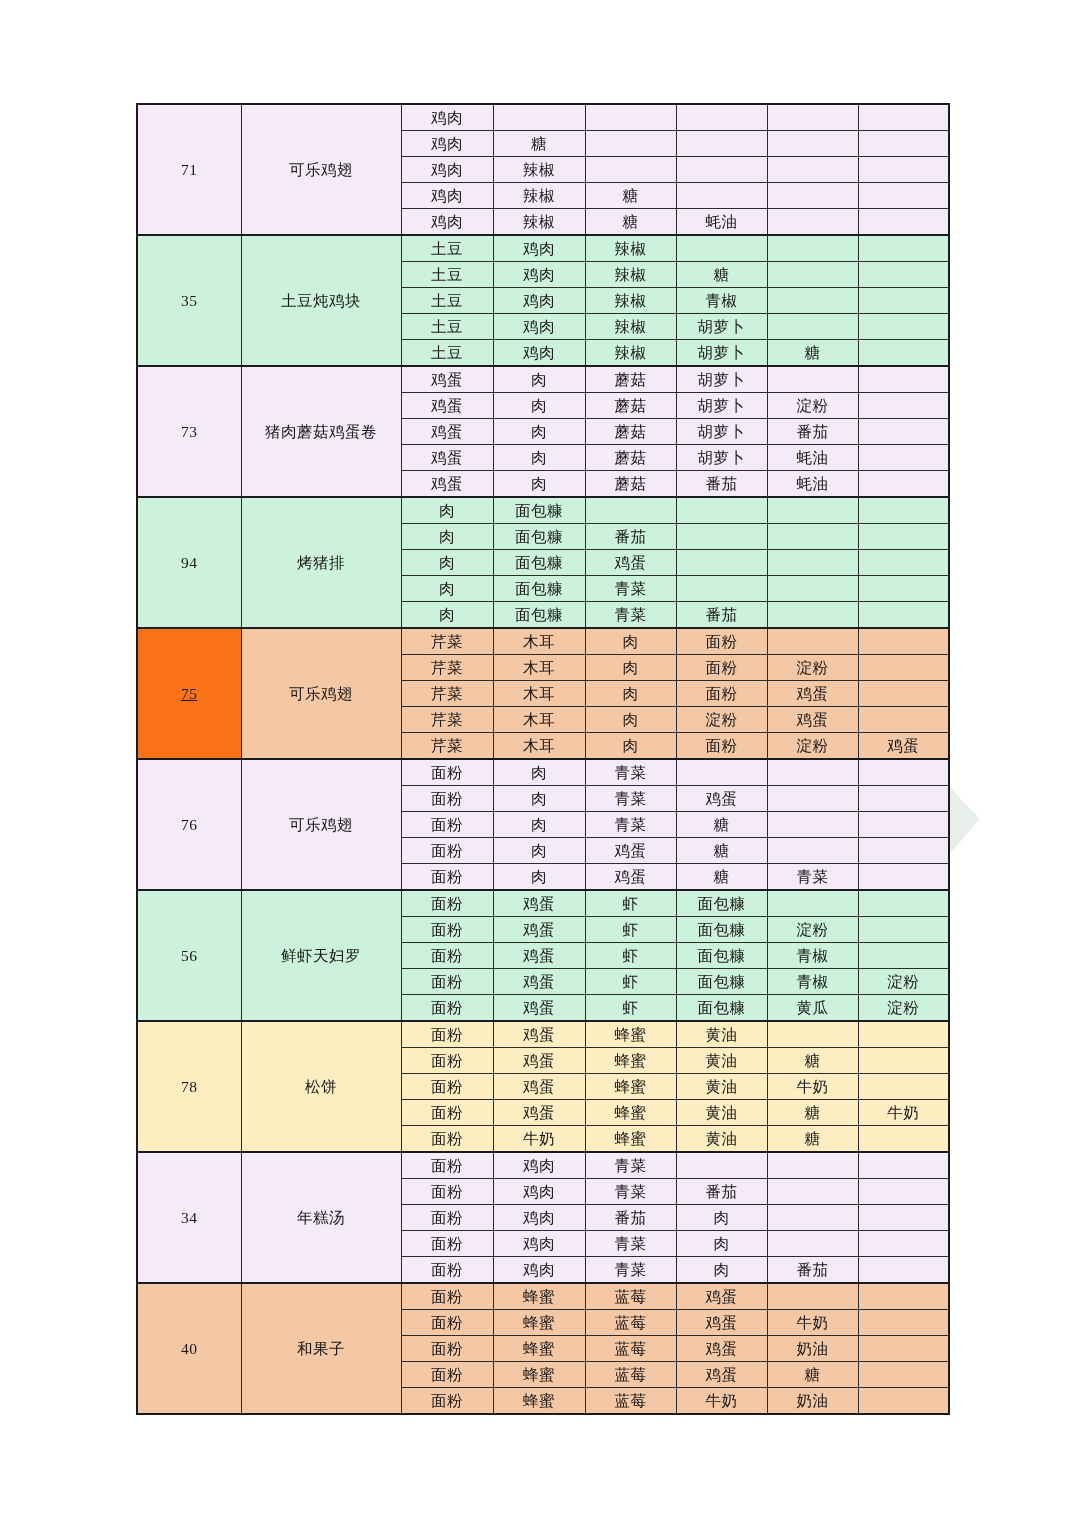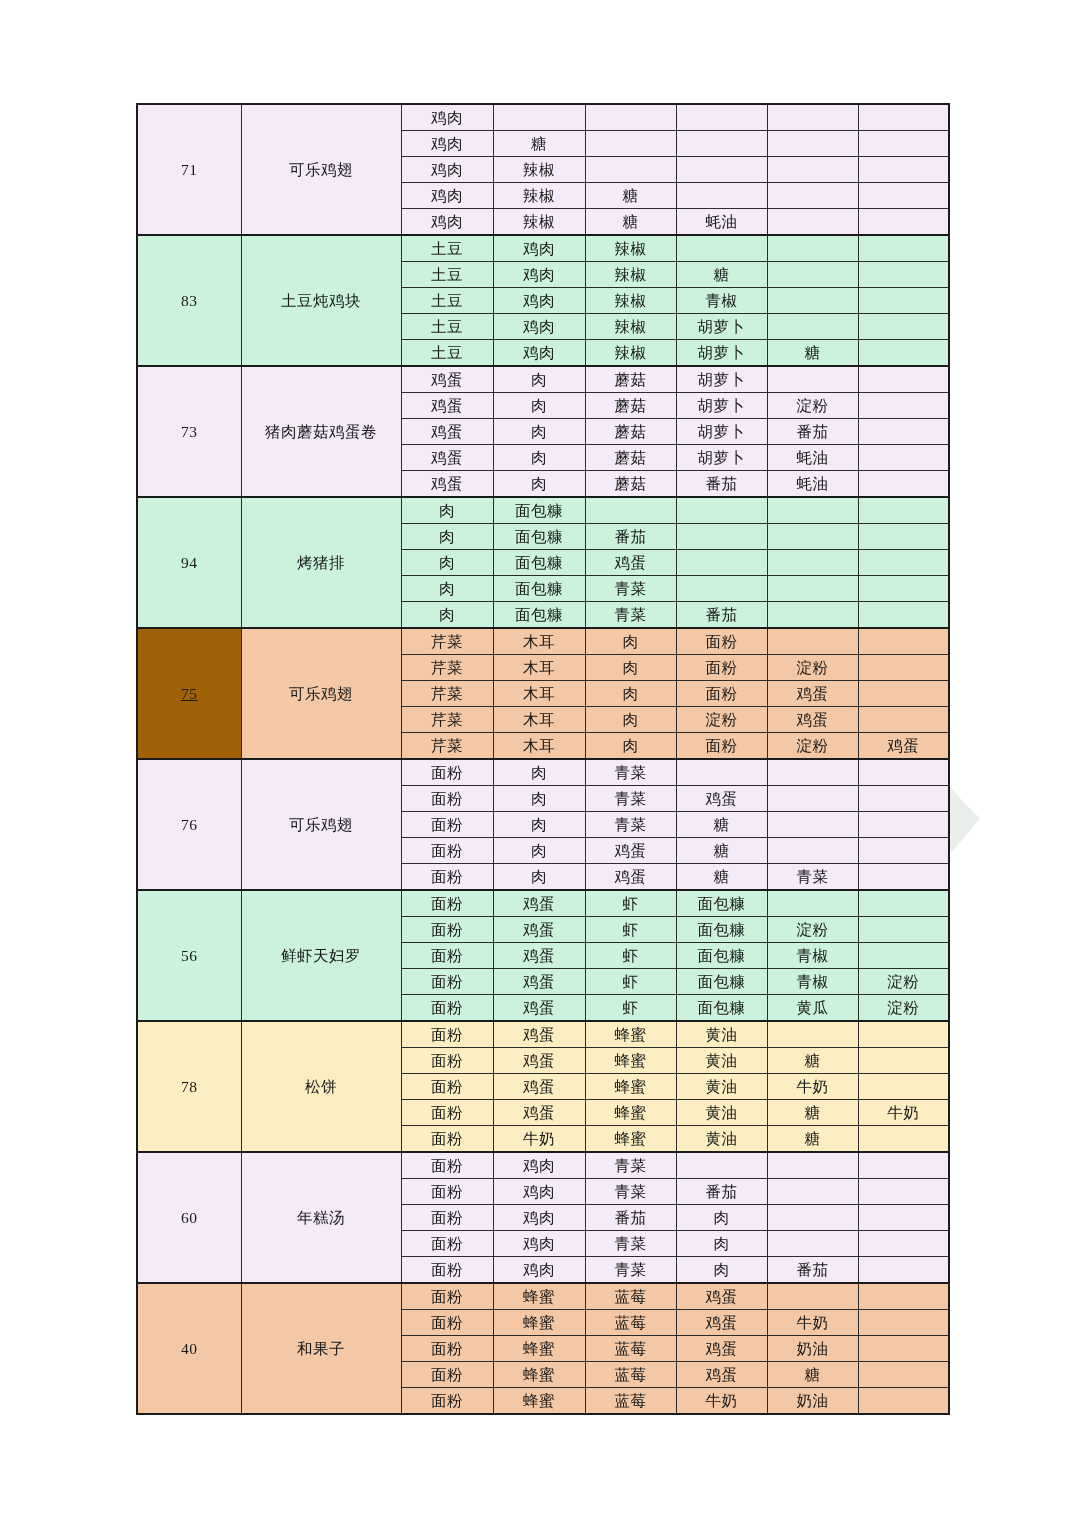--- a/index.html
+++ b/index.html
@@ -148,21 +148,21 @@
         </tr>
         <tr class="group-end">
           <td class="col-i1 ingredient-cell" style="background: rgb(244, 234, 248);">鸡肉</td>
           <td class="col-i2 ingredient-cell" style="background: rgb(244, 234, 248);">辣椒</td>
           <td class="col-i3 ingredient-cell" style="background: rgb(244, 234, 248);">糖</td>
           <td class="col-i4 ingredient-cell" style="background: rgb(244, 234, 248);">蚝油</td>
           <td class="col-i5 ingredient-cell" style="background: rgb(244, 234, 248);"></td>
           <td class="col-i6 ingredient-cell" style="background: rgb(244, 234, 248);"></td>
         </tr>
         <tr class="group-start">
-          <td class="id-cell" rowspan="5" style="background: rgb(204, 242, 220);">83</td>
+          <td class="id-cell" rowspan="5" style="background: rgb(204, 242, 220);">35</td>
           <td class="name-cell" rowspan="5" style="background: rgb(204, 242, 220);">土豆炖鸡块</td>
           <td class="col-i1 ingredient-cell" style="background: rgb(204, 242, 220);">土豆</td>
           <td class="col-i2 ingredient-cell" style="background: rgb(204, 242, 220);">鸡肉</td>
           <td class="col-i3 ingredient-cell" style="background: rgb(204, 242, 220);">辣椒</td>
           <td class="col-i4 ingredient-cell" style="background: rgb(204, 242, 220);"></td>
           <td class="col-i5 ingredient-cell" style="background: rgb(204, 242, 220);"></td>
           <td class="col-i6 ingredient-cell" style="background: rgb(204, 242, 220);"></td>
         </tr>
         <tr>
           <td class="col-i1 ingredient-cell" style="background: rgb(204, 242, 220);">土豆</td>
@@ -274,21 +274,21 @@
         </tr>
         <tr class="group-end">
           <td class="col-i1 ingredient-cell" style="background: rgb(204, 242, 220);">肉</td>
           <td class="col-i2 ingredient-cell" style="background: rgb(204, 242, 220);">面包糠</td>
           <td class="col-i3 ingredient-cell" style="background: rgb(204, 242, 220);">青菜</td>
           <td class="col-i4 ingredient-cell" style="background: rgb(204, 242, 220);">番茄</td>
           <td class="col-i5 ingredient-cell" style="background: rgb(204, 242, 220);"></td>
           <td class="col-i6 ingredient-cell" style="background: rgb(204, 242, 220);"></td>
         </tr>
         <tr class="group-start">
-          <td class="id-cell" rowspan="5" style="background: #a16207; text-decoration: underline;">75</td>
+          <td class="id-cell" rowspan="5" style="background: #f97316; text-decoration: underline;">75</td>
           <td class="name-cell" rowspan="5" style="background: rgb(245, 200, 165);">可乐鸡翅</td>
           <td class="col-i1 ingredient-cell" style="background: rgb(245, 200, 165);">芹菜</td>
           <td class="col-i2 ingredient-cell" style="background: rgb(245, 200, 165);">木耳</td>
           <td class="col-i3 ingredient-cell" style="background: rgb(245, 200, 165);">肉</td>
           <td class="col-i4 ingredient-cell" style="background: rgb(245, 200, 165);">面粉</td>
           <td class="col-i5 ingredient-cell" style="background: rgb(245, 200, 165);"></td>
           <td class="col-i6 ingredient-cell" style="background: rgb(245, 200, 165);"></td>
         </tr>
         <tr>
           <td class="col-i1 ingredient-cell" style="background: rgb(245, 200, 165);">芹菜</td>
@@ -442,21 +442,21 @@
         </tr>
         <tr class="group-end">
           <td class="col-i1 ingredient-cell" style="background: rgb(253, 238, 194);">面粉</td>
           <td class="col-i2 ingredient-cell" style="background: rgb(253, 238, 194);">牛奶</td>
           <td class="col-i3 ingredient-cell" style="background: rgb(253, 238, 194);">蜂蜜</td>
           <td class="col-i4 ingredient-cell" style="background: rgb(253, 238, 194);">黄油</td>
           <td class="col-i5 ingredient-cell" style="background: rgb(253, 238, 194);">糖</td>
           <td class="col-i6 ingredient-cell" style="background: rgb(253, 238, 194);"></td>
         </tr>
         <tr class="group-start">
-          <td class="id-cell" rowspan="5" style="background: rgb(244, 234, 248);">60</td>
+          <td class="id-cell" rowspan="5" style="background: rgb(244, 234, 248);">34</td>
           <td class="name-cell" rowspan="5" style="background: rgb(244, 234, 248);">年糕汤</td>
           <td class="col-i1 ingredient-cell" style="background: rgb(244, 234, 248);">面粉</td>
           <td class="col-i2 ingredient-cell" style="background: rgb(244, 234, 248);">鸡肉</td>
           <td class="col-i3 ingredient-cell" style="background: rgb(244, 234, 248);">青菜</td>
           <td class="col-i4 ingredient-cell" style="background: rgb(244, 234, 248);"></td>
           <td class="col-i5 ingredient-cell" style="background: rgb(244, 234, 248);"></td>
           <td class="col-i6 ingredient-cell" style="background: rgb(244, 234, 248);"></td>
         </tr>
         <tr>
           <td class="col-i1 ingredient-cell" style="background: rgb(244, 234, 248);">面粉</td>

